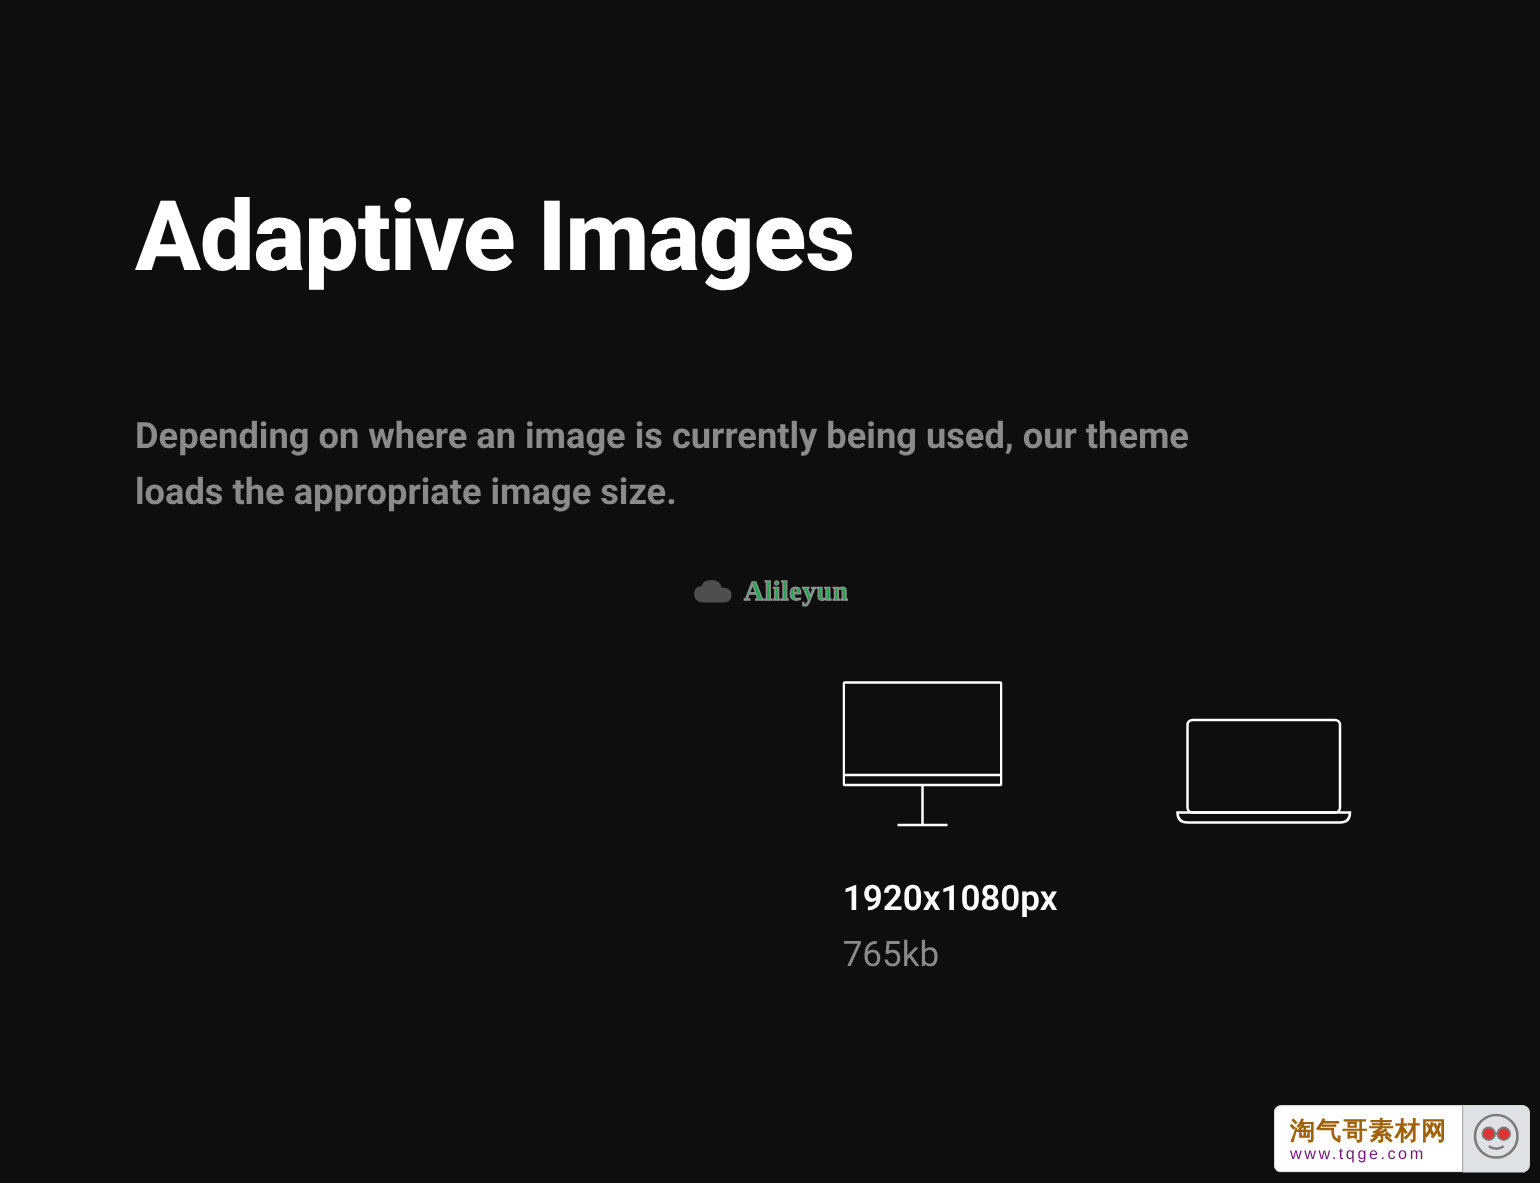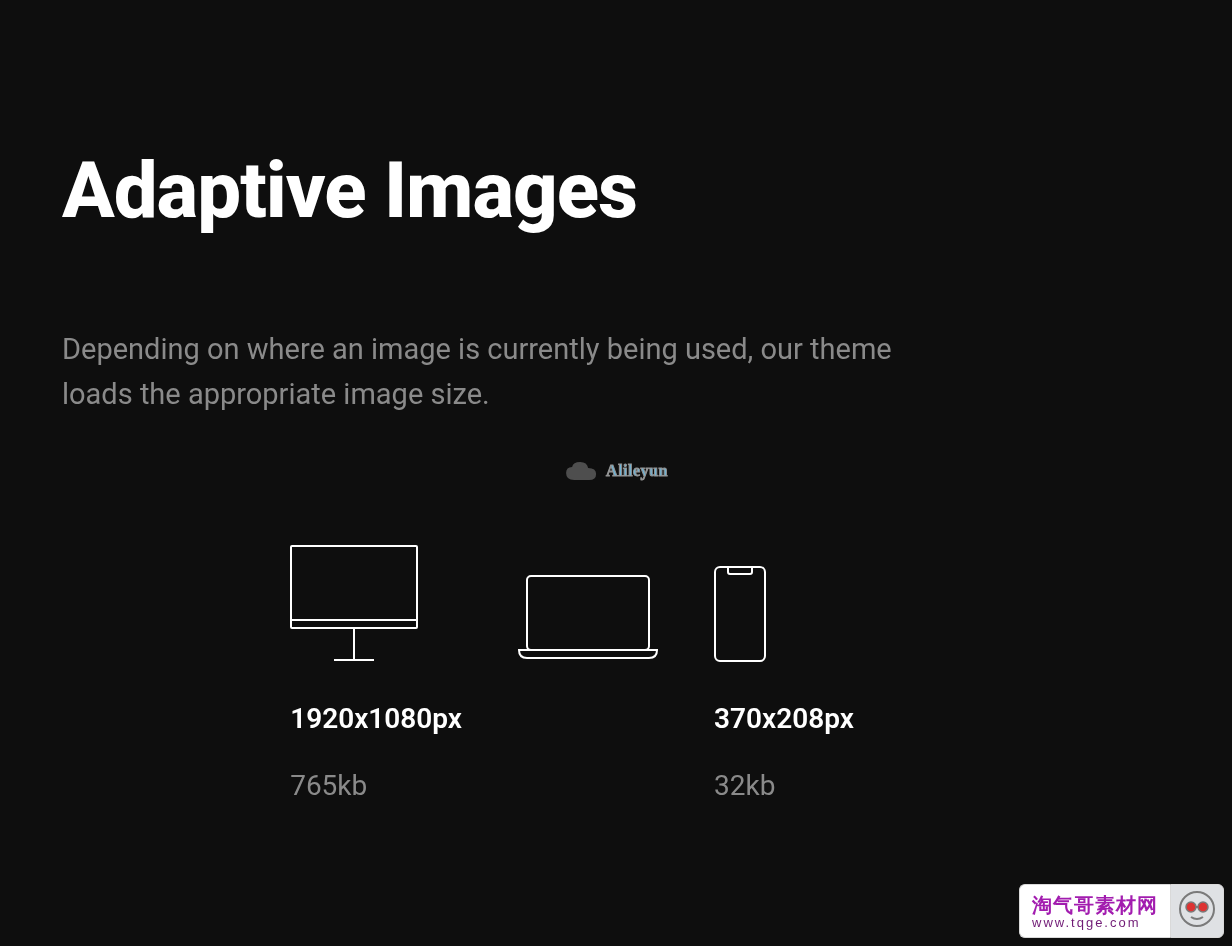--- a/index.html
+++ b/index.html
@@ -5,77 +5,77 @@
   * { box-sizing: border-box; margin: 0; padding: 0; }
   html, body { width: 1232px; height: 946px; }
   body {
     background: #0e0e0e;
     font-family: -apple-system, BlinkMacSystemFont, "Segoe UI", Roboto, Helvetica, Arial, sans-serif;
     color: #fff;
     position: relative;
     overflow: hidden;
   }
   .page {
-    padding: 150px 150px 0 62px;
+    padding: 150px 150px 0 108px;
   }
   .title {
     font-size: 78px;
     font-weight: 800;
     letter-spacing: -1px;
     color: #ffffff;
     line-height: 1.05;
   }
   .subtitle {
     margin-top: 95px;
     font-size: 29px;
-    font-weight: 400;
+    font-weight: 700;
     color: #8a8a8a;
     line-height: 1.55;
     max-width: 900px;
   }
   .watermark-center {
     position: absolute;
     top: 460px;
     left: 50%;
     transform: translateX(-50%);
     display: flex;
     align-items: center;
     gap: 8px;
     opacity: 0.85;
   }
   .watermark-center svg { display:block; }
   .watermark-center .wm-text {
     font-family: Georgia, "Times New Roman", serif;
     font-weight: 700;
-    font-size: 16px;
-    color: #7dd3fc;
+    font-size: 22px;
+    color: #22c55e;
     -webkit-text-stroke: 1px #aaaaaa;
     letter-spacing: 0.5px;
   }
   .devices {
     margin-top: 125px;
     display: flex;
-    justify-content: center;
-    gap: 55px;
+    justify-content: flex-end;
+    gap: 94px;
   }
   .device-card { display:flex; flex-direction:column; }
   .device-icon {
     height: 120px;
     display:flex;
     align-items:flex-end;
   }
   .device-icon svg { display:block; }
   .dim {
     margin-top: 40px;
     font-size: 28px;
     font-weight: 600;
     color: #ffffff;
   }
   .size {
-    margin-top: 34px;
+    margin-top: 12px;
     font-size: 28px;
     font-weight: 400;
     color: #8a8a8a;
   }
   .footer-badge {
     position: absolute;
     right: 8px;
     bottom: 8px;
     display:flex;
     align-items:stretch;
@@ -88,21 +88,21 @@
     border-radius: 6px 0 0 6px;
     padding: 4px 12px 2px 12px;
     display:flex;
     flex-direction:column;
     justify-content:center;
     line-height:1.1;
   }
   .footer-badge .title-cn {
     font-size: 20px;
     font-weight: 700;
-    color:#a21caf;
+    color:#a16207;
     font-family: "Microsoft YaHei","PingFang SC",sans-serif;
     letter-spacing:1px;
   }
   .footer-badge .url {
     font-size: 13px;
     color:#701a75;
     letter-spacing: 2px;
     font-family: Arial, sans-serif;
   }
   .footer-badge .avatar {
@@ -140,30 +140,20 @@
     <div class="device-card">
       <div class="device-icon">
         <svg width="142" height="90" viewBox="0 0 142 90" fill="none" stroke="#ffffff" stroke-width="2">
           <rect x="10" y="4" width="122" height="74" rx="4"></rect>
           <path d="M2 78 L140 78 Q140 86 132 86 L10 86 Q2 86 2 78 Z"></path>
         </svg>
       </div>
     </div>
 
 
-    <div class="device-card">
-      <div class="device-icon">
-        <svg width="52" height="96" viewBox="0 0 52 96" fill="none" stroke="#ffffff" stroke-width="2">
-          <rect x="1" y="1" width="50" height="94" rx="5"></rect>
-          <path d="M14 1 L14 6 Q14 8 16 8 L36 8 Q38 8 38 6 L38 1"></path>
-        </svg>
-      </div>
-      <div class="dim">370x208px</div>
-      <div class="size">32kb</div>
-    </div>
 
   </div>
 </div>
 
 <div class="watermark-center">
   <span>
     <svg width="34" height="22" viewBox="0 0 34 22">
       <path d="M10 20 Q2 20 2 13 Q2 7 8 7 Q9 2 16 2 Q23 2 24 8 Q32 8 32 14 Q32 20 25 20 Z" fill="#5a5a5a"></path>
     </svg>
   </span>

